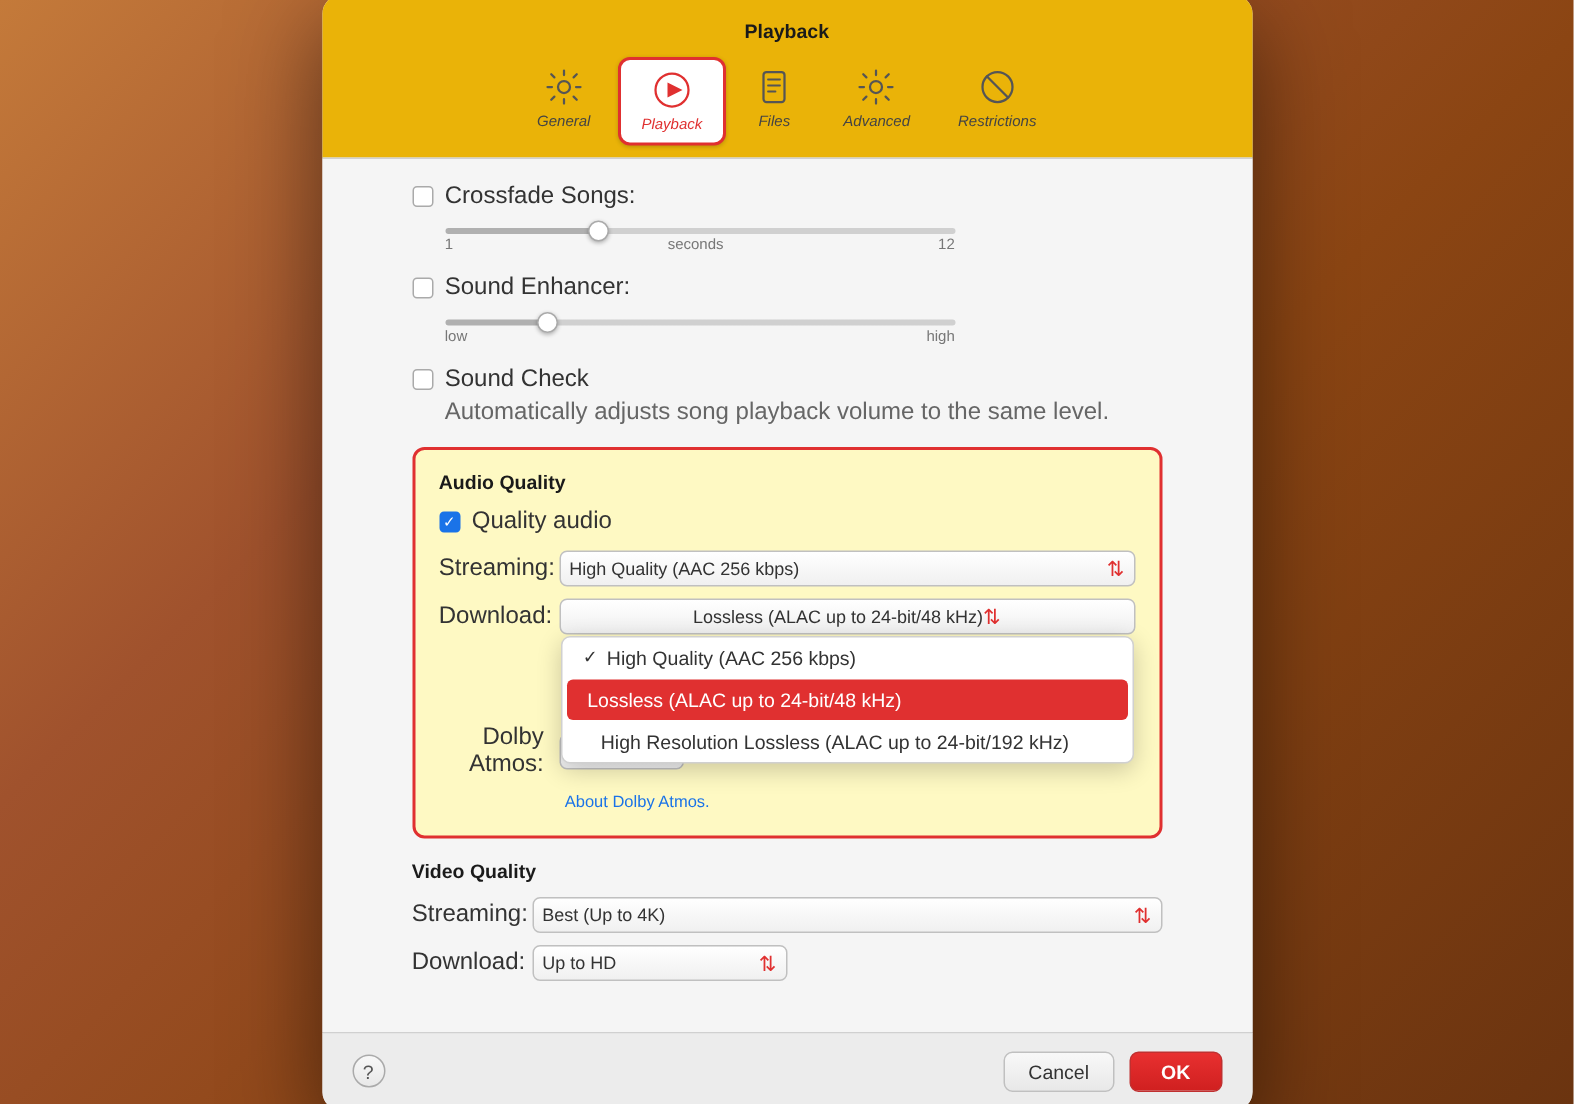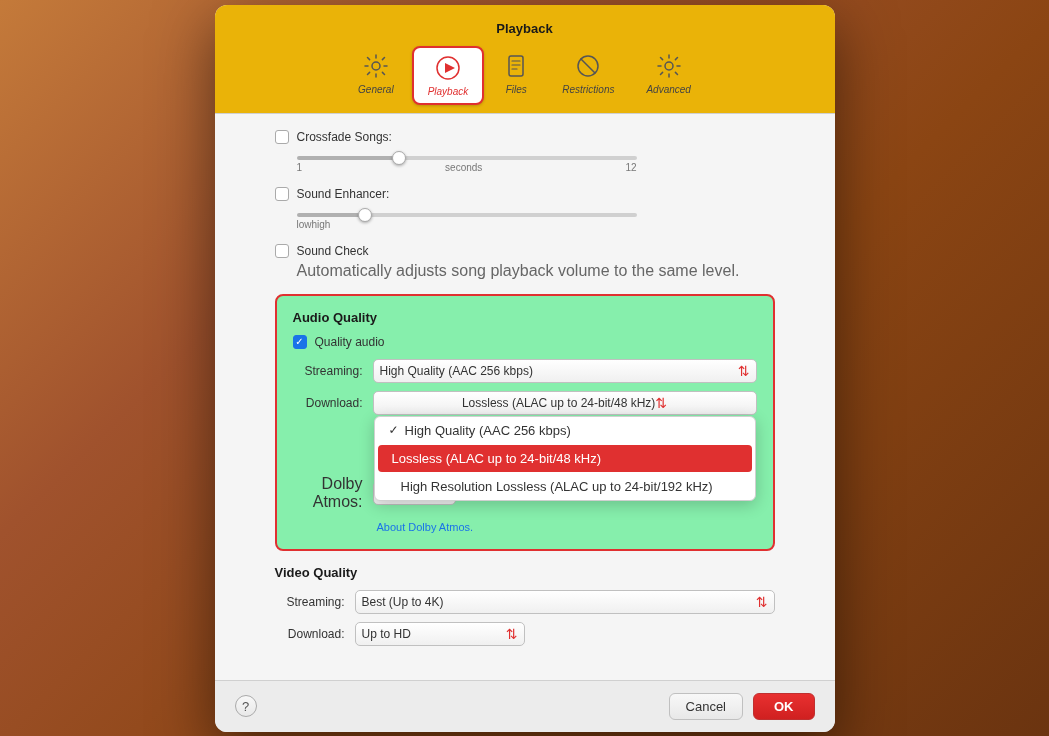--- a/index.html
+++ b/index.html
@@ -94,21 +94,21 @@
 
     
     .pref-row {
       display: flex;
       align-items: center;
       margin-bottom: 12px;
       gap: 8px;
     }
 
     .pref-label {
-      font-size: 12px;
+      font-size: 16px;
       color: #333;
     }
 
     .checkbox {
       width: 14px;
       height: 14px;
       border: 1px solid #aaa;
       border-radius: 3px;
       background: white;
       display: flex;
@@ -172,37 +172,38 @@
       border: 1px solid #aaa;
       border-radius: 50%;
       position: absolute;
       top: -5px;
       left: 18%;
       box-shadow: 0 1px 3px rgba(0,0,0,0.3);
     }
 
     .slider-labels-low {
       display: flex;
+      justify-content: space-between;
       width: 340px;
     }
 
     
     .sound-check-desc {
       font-size: 16px;
       color: #666;
       margin-left: 22px;
       margin-top: -8px;
       margin-bottom: 14px;
     }
 
     
     .audio-quality-box {
       border: 2.5px solid #e03030;
       border-radius: 8px;
-      background: #86efac;
+      background: #fef9c3;
       padding: 14px 16px;
       margin-bottom: 14px;
       position: relative;
     }
 
     .section-title {
       font-size: 13px;
       font-weight: 700;
       color: #1a1a1a;
       margin-bottom: 10px;
@@ -230,21 +231,21 @@
     }
 
     .quality-row {
       display: flex;
       align-items: center;
       gap: 10px;
       margin-bottom: 8px;
     }
 
     .quality-row-label {
-      font-size: 12px;
+      font-size: 16px;
       color: #333;
       width: 70px;
       text-align: right;
     }
 
     .select-box {
       flex: 1;
       height: 24px;
       border: 1px solid #c0c0c0;
       border-radius: 5px;
@@ -440,35 +441,35 @@
             <rect x="6" y="3" width="14" height="20" rx="2" stroke="#555" stroke-width="1.5" fill="none"></rect>
             <path d="M9 8h8M9 12h8M9 16h5" stroke="#555" stroke-width="1.2" stroke-linecap="round"></path>
           </svg>
         </div>
         <span class="tab-label">Files</span>
       </div>
 
       <div class="tab-item">
         <div class="tab-icon">
           <svg width="26" height="26" viewBox="0 0 26 26" fill="none">
+            <circle cx="13" cy="13" r="4" stroke="#555" stroke-width="1.5" fill="none"></circle>
+            <path d="M13 2v3M13 21v3M2 13h3M21 13h3M4.5 4.5l2.1 2.1M19.4 19.4l2.1 2.1M4.5 21.5l2.1-2.1M19.4 6.6l2.1-2.1" stroke="#555" stroke-width="1.5" stroke-linecap="round"></path>
+          </svg>
+        </div>
+        <span class="tab-label">Advanced</span>
+      </div>
+
+      <div class="tab-item">
+        <div class="tab-icon">
+          <svg width="26" height="26" viewBox="0 0 26 26" fill="none">
             <circle cx="13" cy="13" r="10" stroke="#555" stroke-width="1.5" fill="none"></circle>
             <line x1="5.5" y1="5.5" x2="20.5" y2="20.5" stroke="#555" stroke-width="1.5"></line>
           </svg>
         </div>
         <span class="tab-label">Restrictions</span>
-      </div>
-
-      <div class="tab-item">
-        <div class="tab-icon">
-          <svg width="26" height="26" viewBox="0 0 26 26" fill="none">
-            <circle cx="13" cy="13" r="4" stroke="#555" stroke-width="1.5" fill="none"></circle>
-            <path d="M13 2v3M13 21v3M2 13h3M21 13h3M4.5 4.5l2.1 2.1M19.4 19.4l2.1 2.1M4.5 21.5l2.1-2.1M19.4 6.6l2.1-2.1" stroke="#555" stroke-width="1.5" stroke-linecap="round"></path>
-          </svg>
-        </div>
-        <span class="tab-label">Advanced</span>
       </div>
 
     </div>
   </div>
 
   <div class="divider"></div>
 
   <div class="content">
 
     <div class="pref-row">

